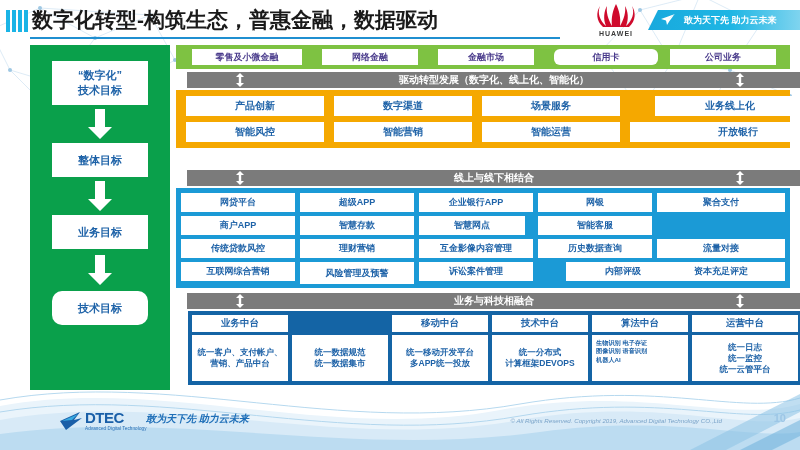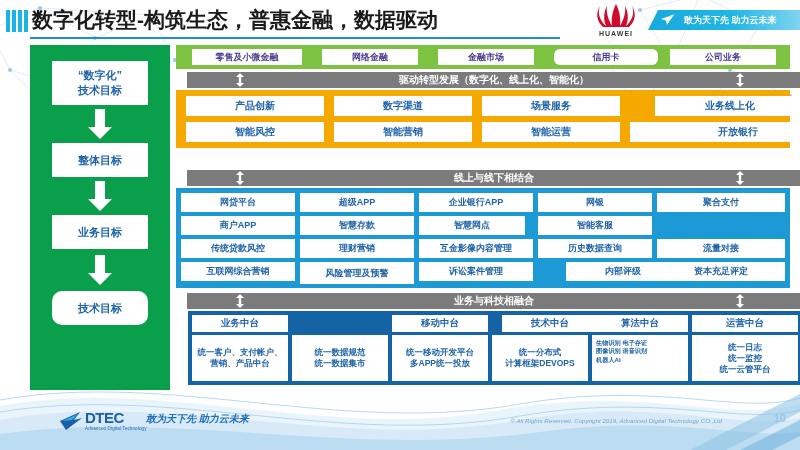--- a/index.html
+++ b/index.html
@@ -256,21 +256,21 @@
       <span>业务与科技相融合</span>
       <svg class="ar r" viewBox="0 0 10 14">
         <path d="M5 0 L9 4 H6.2 V10 H9 L5 14 L1 10 H3.8 V4 H1 Z" fill="#ffffff"></path>
       </svg>
     </div>
 
     <div class="navy" style="top:266px;height:74px;">
 
       <div class="cellbox n-head" style="left:4px;top:4px;width:96px;height:17px;">业务中台</div>
       <div class="cellbox n-head" style="left:204px;top:4px;width:96px;height:17px;">移动中台</div>
-      <div class="cellbox n-head" style="left:314px;top:4px;width:96px;height:17px;">技术中台</div>
+      <div class="cellbox n-head" style="left:304px;top:4px;width:96px;height:17px;">技术中台</div>
       <div class="cellbox n-head" style="left:404px;top:4px;width:96px;height:17px;">算法中台</div>
       <div class="cellbox n-head" style="left:504px;top:4px;width:106px;height:17px;">运营中台</div>
 
       <div class="cellbox n-body" style="left:4px;top:24px;width:96px;height:46px;">统一客户、支付帐户、营销、产品中台</div>
       <div class="cellbox n-body" style="left:104px;top:24px;width:96px;height:46px;">统一数据规范<br>统一数据集市</div>
       <div class="cellbox n-body" style="left:204px;top:24px;width:96px;height:46px;">统一移动开发平台<br>多APP统一投放</div>
       <div class="cellbox n-body" style="left:304px;top:24px;width:96px;height:46px;">统一分布式<br>计算框架DEVOPS</div>
       <div class="cellbox n-body tiny" style="left:404px;top:24px;width:96px;height:46px;">生物识别 电子存证<br>图像识别 语音识别<br>机器人AI</div>
       <div class="cellbox n-body" style="left:504px;top:24px;width:106px;height:46px;">统一日志<br>统一监控<br>统一云管平台</div>
     </div>

